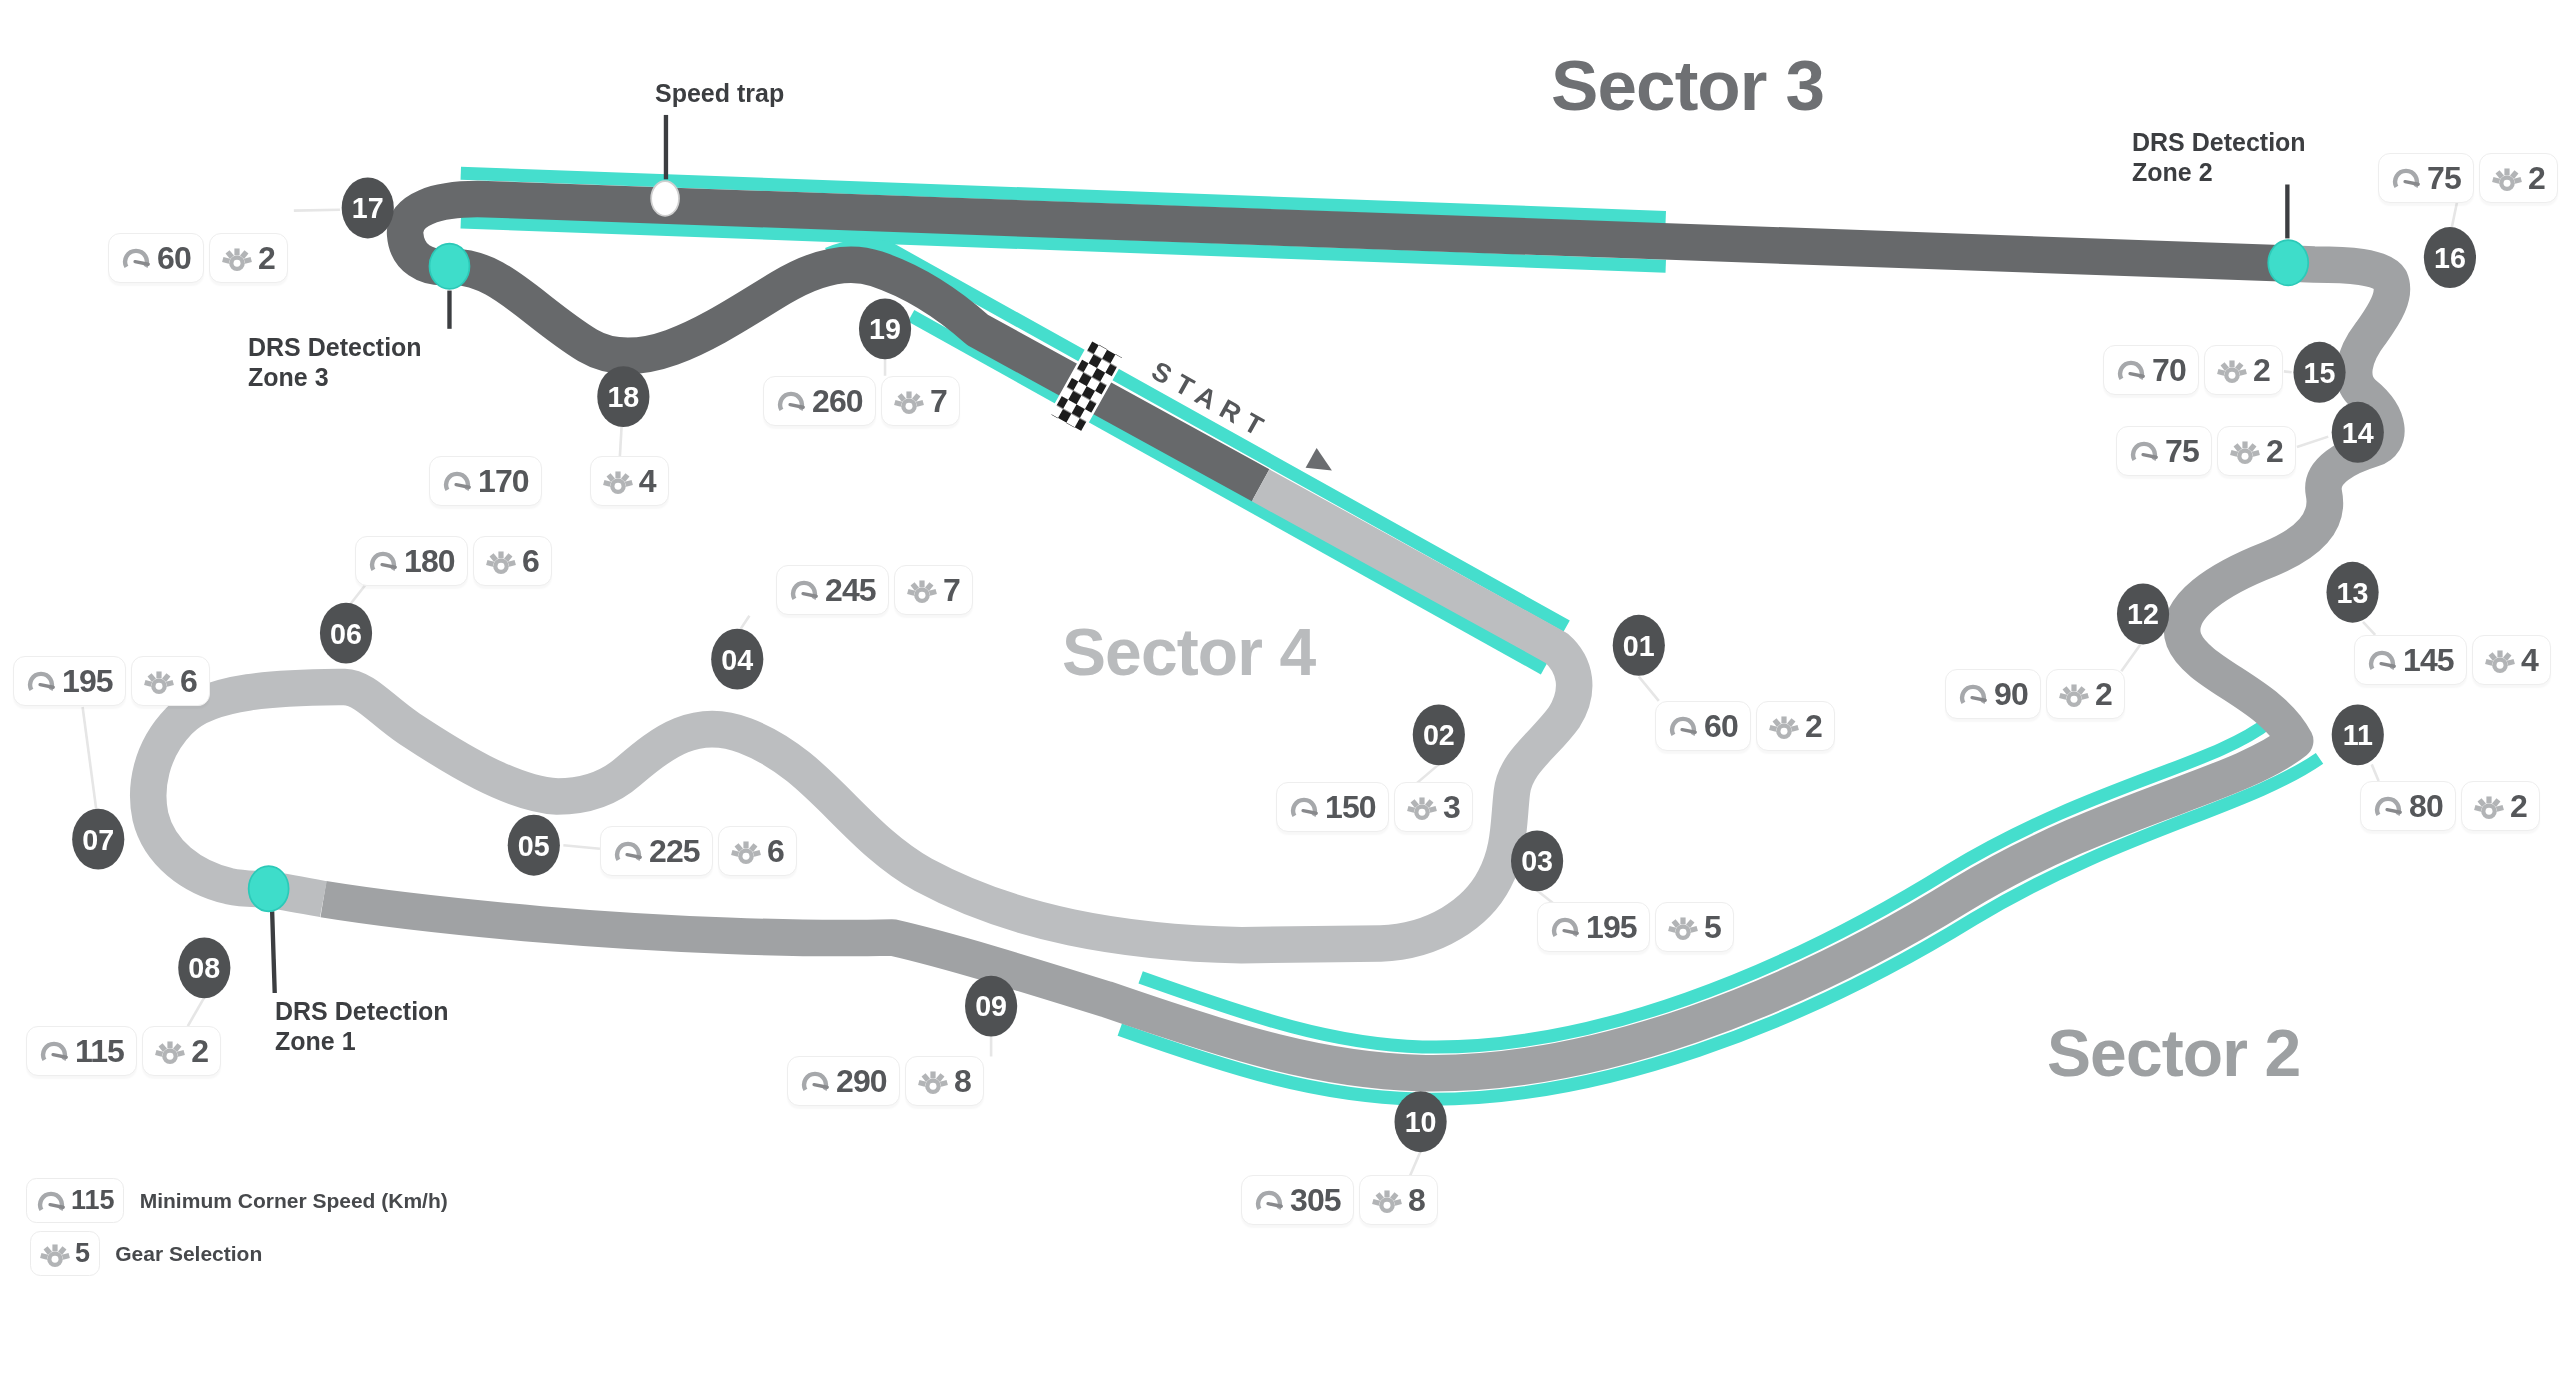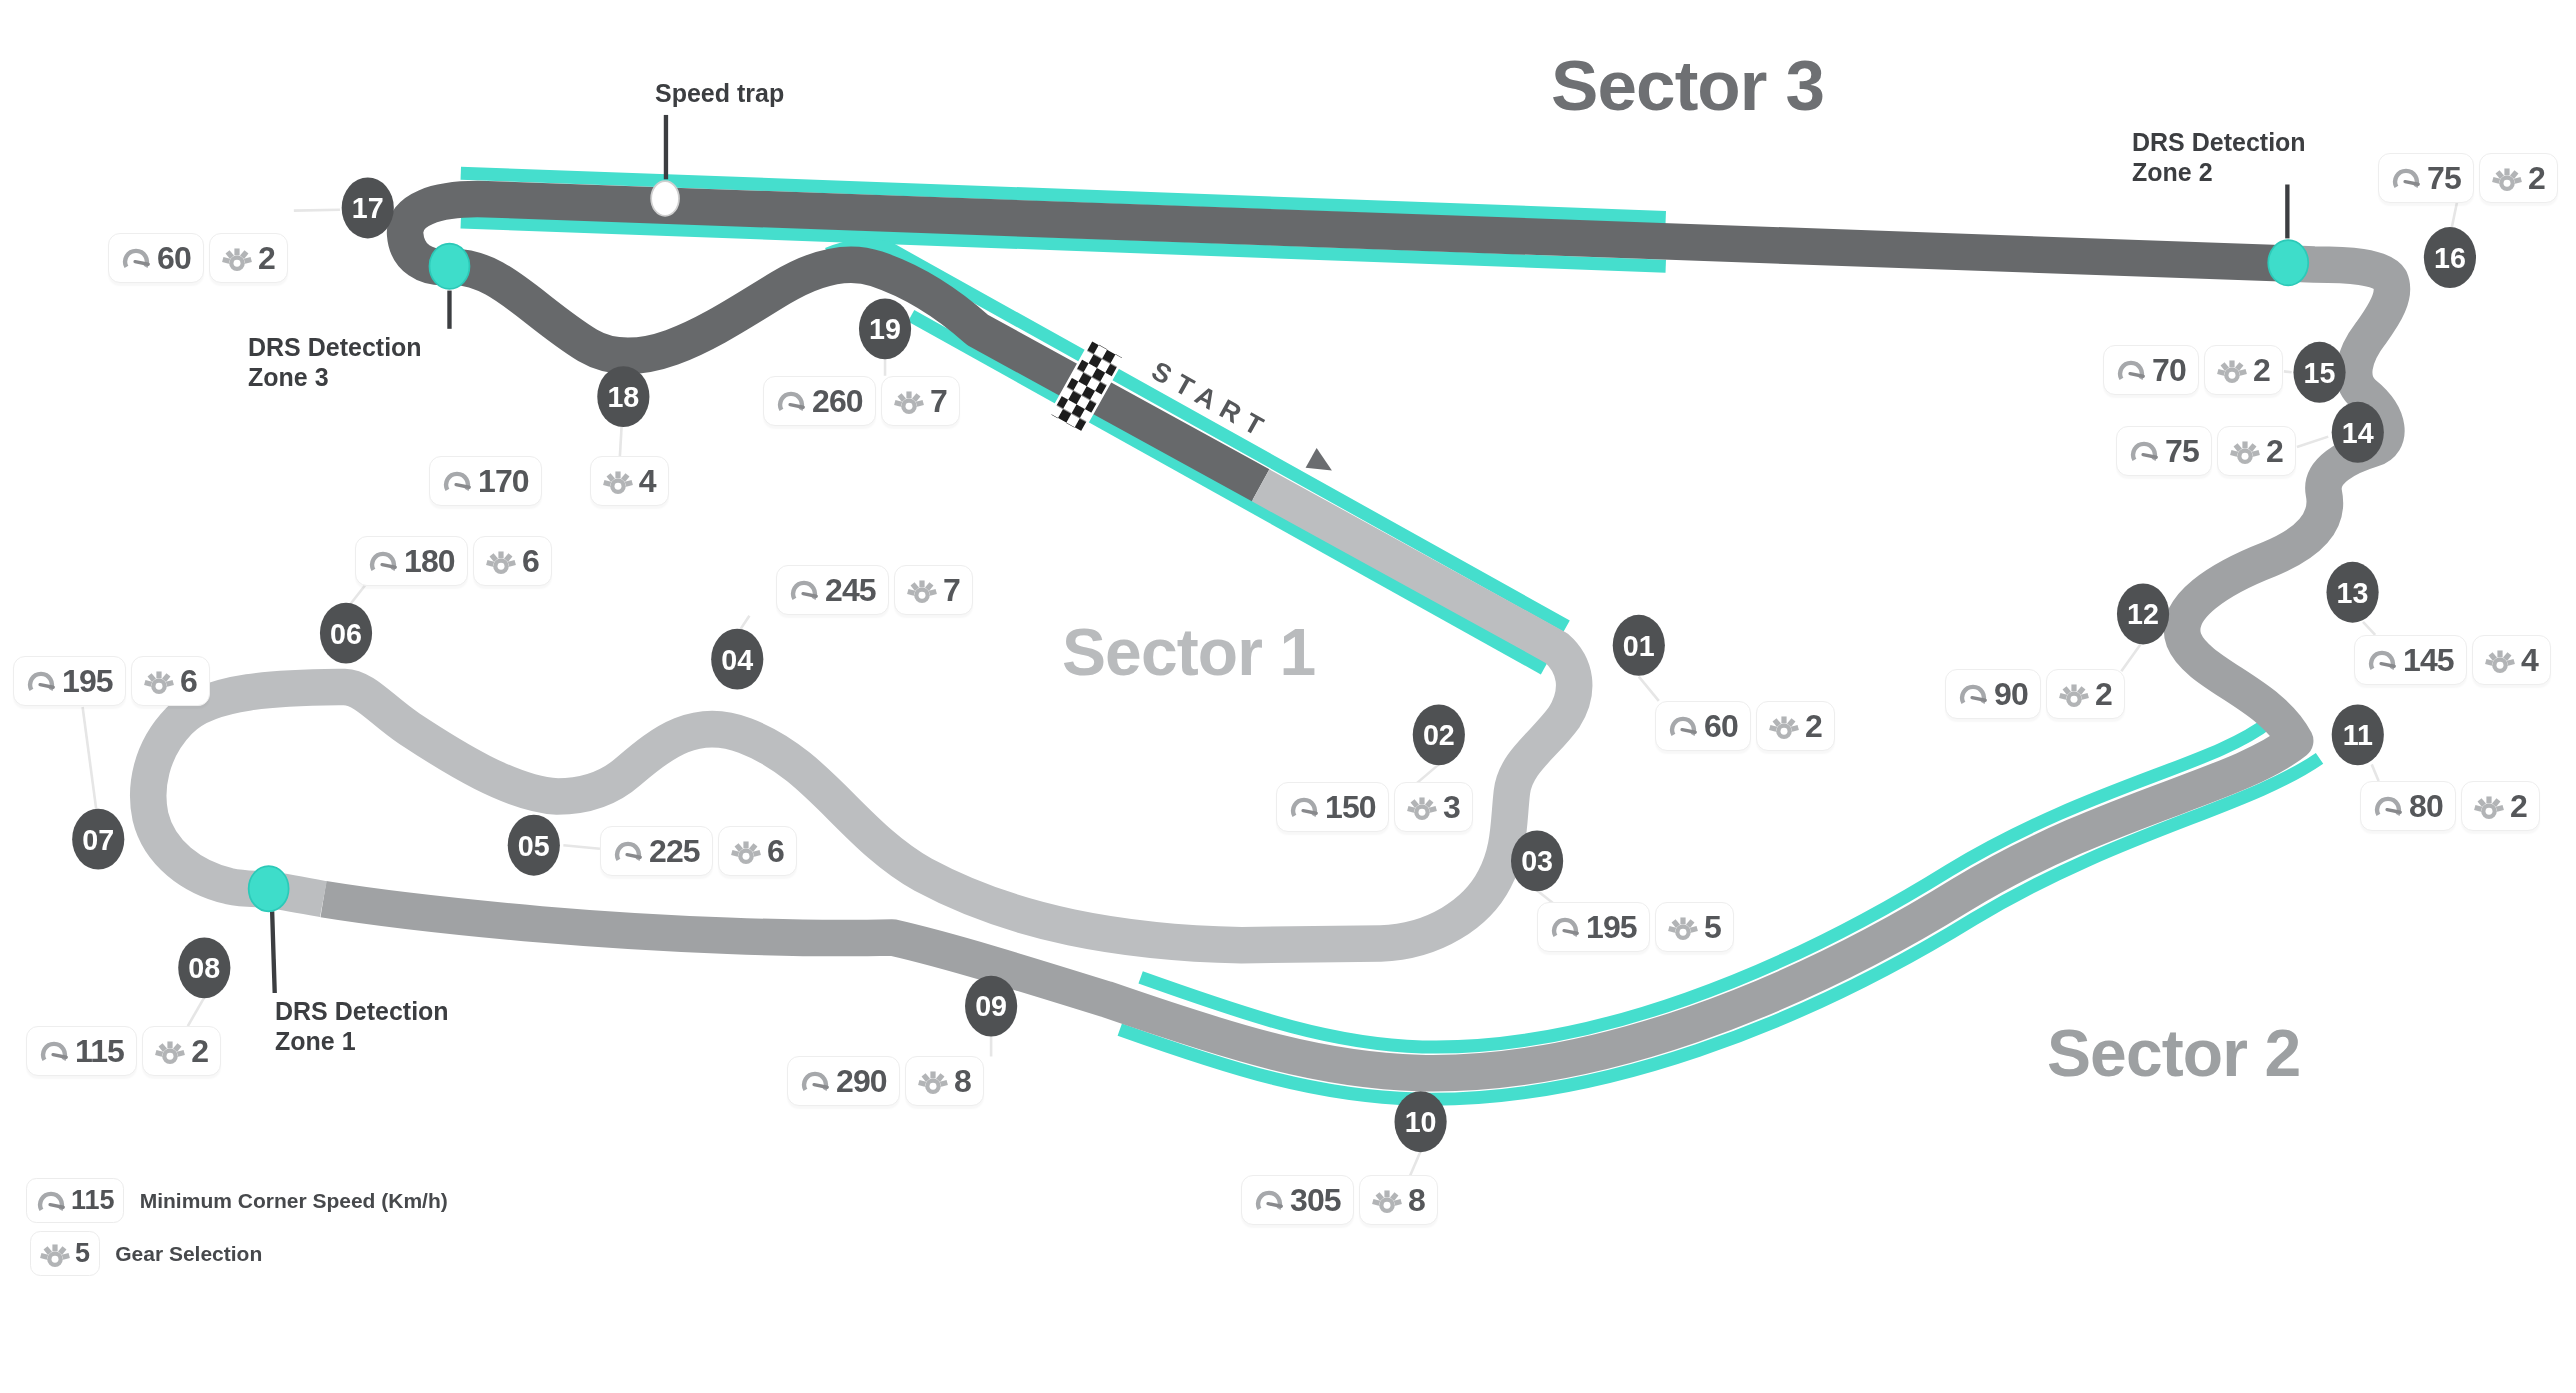--- a/index.html
+++ b/index.html
@@ -198,21 +198,21 @@
           <ellipse cx="717" cy="456" rx="30" ry="35" fill="#4f5153"></ellipse>
           <text x="717" y="468">18</text>
         </g>
     <g>
           <ellipse cx="1018" cy="378" rx="30" ry="35" fill="#4f5153"></ellipse>
           <text x="1018" y="390">19</text>
         </g>
   </g>
 </svg>
 
-<div class="sectortitle" id="sector1">Sector 1</div>
+<div class="sectortitle" id="sector1">Sector 4</div>
 <div class="sectortitle" id="sector2">Sector 2</div>
 <div class="sectortitle" id="sector3">Sector 3</div>
 
 <div class="maplabel" style="left:648px;top:78px;margin-left:7px;">Speed trap</div>
 
 <div class="maplabel" style="left:248px;top:332px;">
   <div>DRS Detection</div>
   <div>Zone 3</div>
 </div>
 <div class="maplabel" style="left:2132px;top:127px;">

